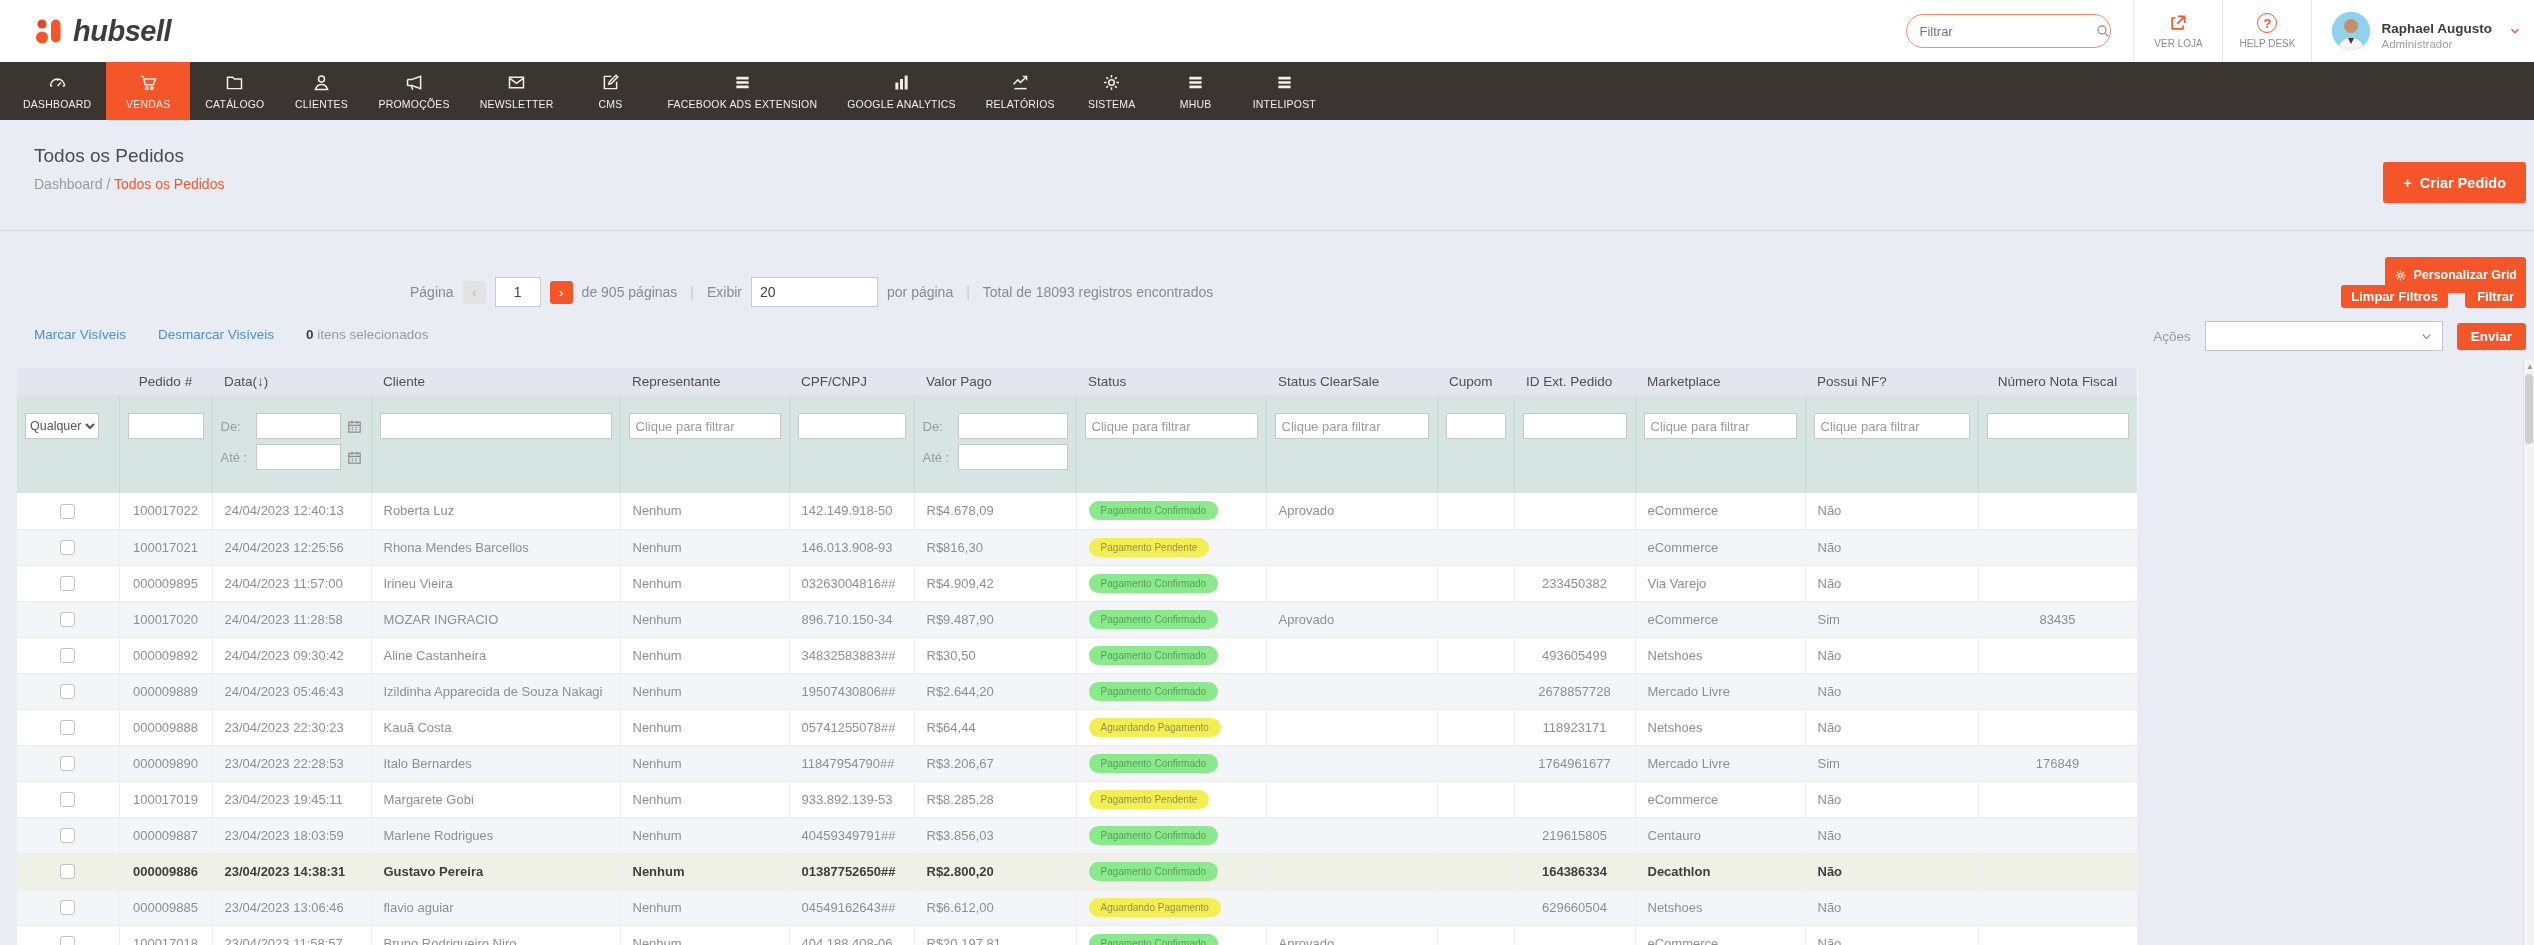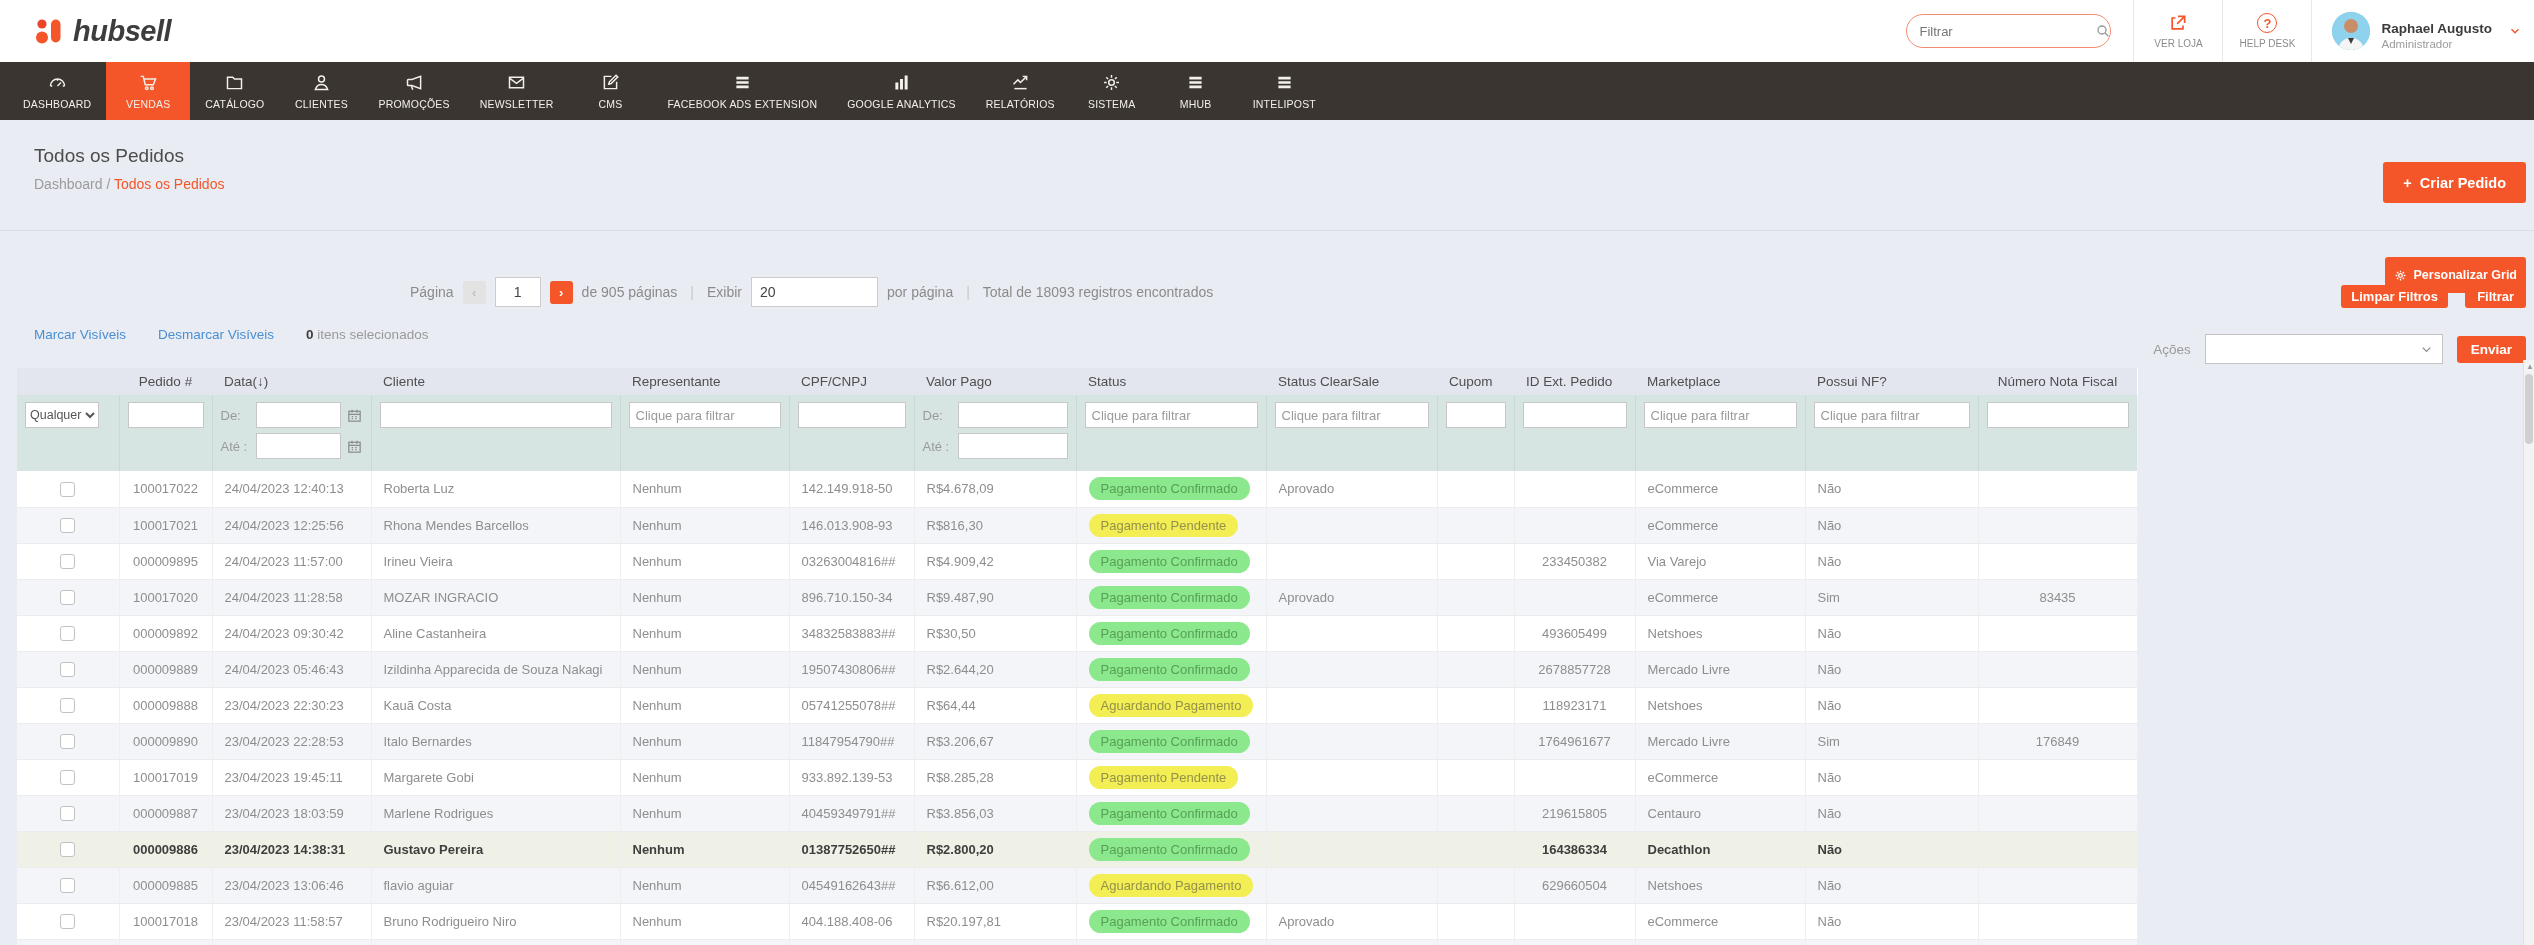--- a/index.html
+++ b/index.html
@@ -49,53 +49,53 @@
   .pag-prev { background:#e3e3e3; color:#c0c0c0; }
   .pag-next { background:#f4562a; color:#fff; }
   .pag-input { width:46px; height:30px; border:1px solid #ccc; text-align:center; font-size:14px; color:#444; outline:none; }
   .perpage-input { width:127px; height:30px; border:1px solid #ccc; font-size:14px; color:#444; padding:0 8px; outline:none; }
   .pipe { color:#c9c9c9; padding:0 4px; }
 
   .selection-row { position:absolute; left:34px; top:207px; display:flex; align-items:center; gap:32px; font-size:13.5px; }
   .sel-link { color:#4a8fd3; cursor:pointer; }
   .sel-count { color:#9a9a9a; }
   .sel-count b { color:#3e3e3e; }
-  .actions { position:absolute; right:8px; top:201px; display:flex; align-items:center; gap:14px;margin-top:13px; }
+  .actions { position:absolute; right:8px; top:201px; display:flex; align-items:center; gap:14px; }
   .acoes-label { font-size:13.5px; color:#9a9a9a; }
   .acoes-select { width:238px; height:30px; background:#fff; border:1px solid #c4c4c4; display:flex; align-items:center; justify-content:flex-end; padding:0 8px; cursor:pointer; }
   .acoes-select svg { width:15px; height:15px; color:#8a8a8a; }
   .enviar-btn { height:27px; padding:0 14px; font-size:13.5px;text-align:center; }
 
   
   .table-wrap { position:absolute; left:17px; top:248px; width:2120px; }
   table { border-collapse:collapse; table-layout:fixed; width:2120px; background:#fff; }
   col.c-check{width:102px} col.c-pedido{width:93px} col.c-data{width:159px} col.c-cliente{width:249px}
   col.c-representante{width:169px} col.c-cpf{width:125px} col.c-valor{width:162px} col.c-status{width:190px}
   col.c-clearsale{width:171px} col.c-cupom{width:77px} col.c-id_ext{width:121px} col.c-marketplace{width:170px}
   col.c-possui_nf{width:173px} col.c-nota_fiscal{width:159px}
   thead tr.hdr { background:#e4e6ef; height:27px; }
   thead tr.hdr th { font-weight:normal; font-size:13.5px; color:#4f4f4f; text-align:left; padding:0 0 0 12px; white-space:nowrap; cursor:pointer; }
   thead tr.hdr th.center { text-align:center; padding:0; }
   tr.filters { background:#d6e5e2; height:62px; }
-  tr.filters td { padding:7px 8px; vertical-align:top; border-right:1px solid rgba(0,0,0,0.05);margin-left:40px; }
+  tr.filters td { padding:18px 8px; vertical-align:top; border-right:1px solid rgba(0,0,0,0.05);margin-left:40px; }
   tr.filters input { height:26px; border:1px solid #c6c6c6; font-size:13px; color:#555; padding:0 6px; outline:none; width:100%; }
   tr.filters input::placeholder { color:#9a9a9a; }
   tr.filters select { height:26px; width:74px; border:1px solid #c6c6c6; font-size:12.5px; color:#555; background:#fff; }
   .dr { display:flex; align-items:center; gap:5px; margin-bottom:5px; }
   .dr label { font-size:13px; color:#9a9a9a; flex:none; width:30px; }
   .dr input { width:58px !important; flex:1; }
   .dr .icn svg { width:17px; height:17px; color:#8a8a8a; flex:none; cursor:pointer; }
   tbody tr { height:36px; }
   tbody tr:nth-child(even) { background:#f4f5f8; }
   tbody td { font-size:13px; color:#8e8e8e; padding:0 0 0 12px; border-bottom:1px solid #ececec; border-right:1px solid #efefef; white-space:nowrap; overflow:hidden; }
   tbody tr.hl { background:#f0f1e6; }
   tbody tr.hl td { color:#3e3e3e; font-weight:bold; }
   td.center { text-align:center; padding:0;margin-left:48px; }
   .cb { display:inline-block; width:15px; height:15px; border:1px solid #c2c2c2; border-radius:3px; background:#fff; cursor:pointer; vertical-align:middle; }
-  .pill { display:inline-block; padding:4px 12px; border-radius:12px; font-size:13px; font-weight:normal; }
+  .pill { display:inline-block; padding:4px 12px; border-radius:12px; font-size:10px; font-weight:normal; }
   .pill.green { background:#8ce88c; color:#57a057; }
   .pill.yellow { background:#f2ee54; color:#94924a; }
 
   .scrollbar { position:absolute; right:0; top:240px; bottom:0; width:11px; background:#f3f3f3; border-left:1px solid #e0e0e0; }
   .scroll-thumb { position:absolute; top:14px; left:1px; width:8px; height:70px; background:#cfcfcf; border-radius:4px; }
   .scroll-arrow { position:absolute; top:2px; left:2px; font-size:8px; color:#9a9a9a; }
   .icn { display:inline-flex; }
 </style>
 </head>
 <body>

